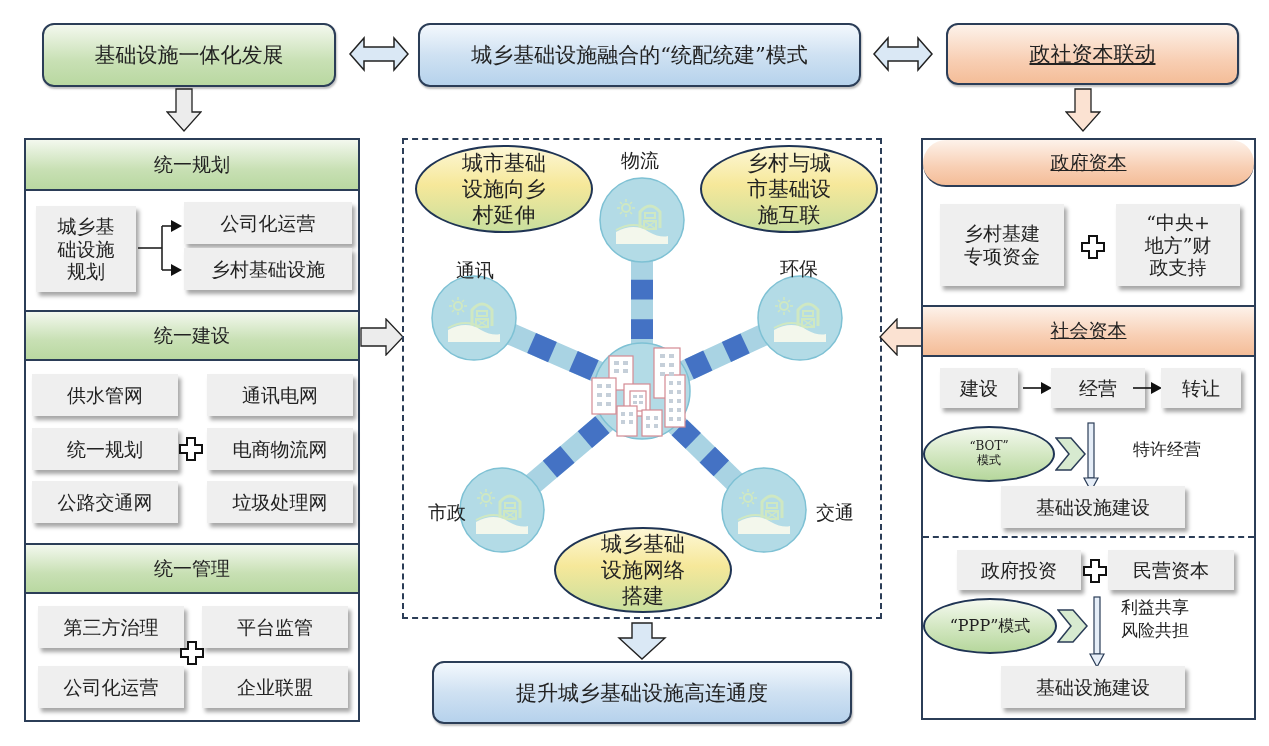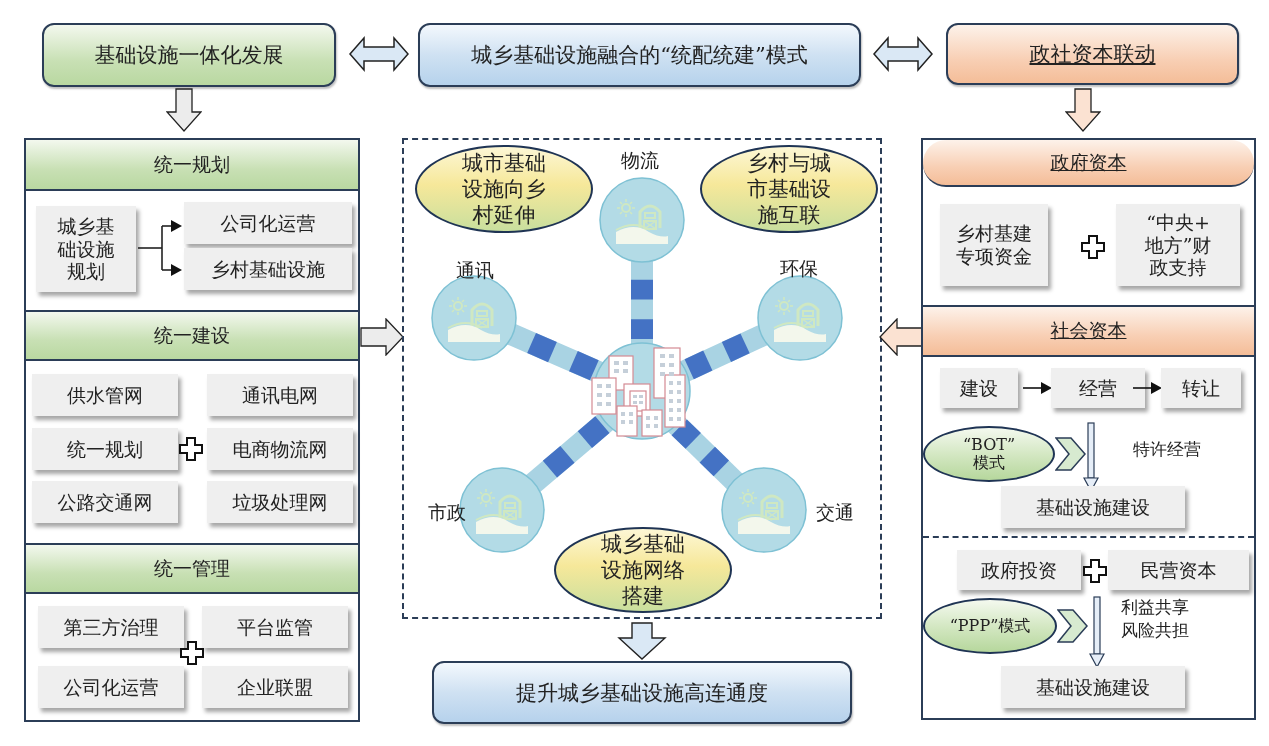--- a/index.html
+++ b/index.html
@@ -317,21 +317,21 @@
 </div>
 
 <svg class="abs" style="left:879px; top:318px;" width="44" height="38" viewBox="0 0 44 38">
   <polygon points="43,10 18,10 18,1 1,19 18,37 18,28 43,28" fill="#fbe2d2" stroke="#222" stroke-width="1.3"></polygon>
 </svg>
 
 <div class="panel" style="left:921px; top:138px; width:335px; height:582px;">
   <div class="panel-header first orange-grad" style="top:0; height:47px;border-radius:23px;">
     <span>政府资本</span>
   </div>
-  <div class="gbox" style="left:17px; top:64px; width:108px; height:82px; flex-direction:column;text-align:center;">
+  <div class="gbox" style="left:17px; top:64px; width:124px; height:82px; flex-direction:column;text-align:center;">
     <span>乡村基建</span>
     <span>专项资金</span>
   </div>
   <svg class="plus-icon" style="left:157px; top:94px;" viewBox="0 0 26 26">
     <polygon points="9,2 17,2 17,9 24,9 24,17 17,17 17,24 9,24 9,17 2,17 2,9 9,9" fill="#fff" stroke="#111" stroke-width="2"></polygon>
   </svg>
   <div class="gbox" style="left:193px; top:64px; width:124px; height:82px; flex-direction:column;">
     <span>“中央+</span>
     <span>地方”财</span>
     <span>政支持</span>
@@ -352,21 +352,21 @@
       <span>经营</span>
     </div>
   <svg class="abs" style="left:210px; top:240px;" width="30" height="16" viewBox="0 0 30 16">
       <line x1="0" y1="8" x2="20" y2="8" stroke="#111" stroke-width="1.6"></line>
       <polygon points="18,2 29,8 18,14" fill="#111"></polygon>
     </svg>
   <div class="gbox" style="left:238px; top:228px; width:80px; height:40px;">
       <span>转让</span>
     </div>
 
-  <div class="ellipse green-ell" style="left:0px; top:286px; width:132px; height:56px; flex-direction:column; font-size:16px; line-height:1.15;">
+  <div class="ellipse green-ell" style="left:0px; top:286px; width:132px; height:56px; flex-direction:column; font-size:12px; line-height:1.15;">
     <span>“BOT”</span>
     <span>模式</span>
   </div>
   <svg class="abs" style="left:132px; top:296px;" width="32" height="36" viewBox="0 0 32 36">
     <polygon points="1,2 16,2 30,18 16,34 1,34 14,18" fill="#d7ead0" stroke="#2b3d57" stroke-width="1.5"></polygon>
   </svg>
   <svg class="abs" style="left:160px; top:282px;" width="16" height="70" viewBox="0 0 16 70">
     <rect x="5" y="1" width="6" height="55" fill="#e6eef8" stroke="#2b3d57" stroke-width="1.2"></rect>
     <polygon points="1,56 15,56 8,69" fill="#e6eef8" stroke="#2b3d57" stroke-width="1.2"></polygon>
   </svg>
@@ -376,21 +376,21 @@
     </div>
 
   <div class="abs" style="left:0; right:0; top:396px; border-top:2px dashed #2b3d57;"></div>
 
   <div class="gbox" style="left:34px; top:410px; width:124px; height:40px;">
       <span>政府投资</span>
     </div>
   <svg class="plus-icon" style="left:159px; top:418px;" viewBox="0 0 26 26">
     <polygon points="9,2 17,2 17,9 24,9 24,17 17,17 17,24 9,24 9,17 2,17 2,9 9,9" fill="#fff" stroke="#111" stroke-width="2"></polygon>
   </svg>
-  <div class="gbox" style="left:185px; top:410px; width:141px; height:40px;">
+  <div class="gbox" style="left:185px; top:410px; width:126px; height:40px;">
       <span>民营资本</span>
     </div>
 
   <div class="ellipse green-ell" style="left:0px; top:458px; width:134px; height:56px; font-size:16px; line-height:1.15;">
     <span>“PPP”</span>
     <span>模式</span>
   </div>
   <svg class="abs" style="left:134px; top:468px;" width="32" height="36" viewBox="0 0 32 36">
     <polygon points="1,2 16,2 30,18 16,34 1,34 14,18" fill="#d7ead0" stroke="#2b3d57" stroke-width="1.5"></polygon>
   </svg>

